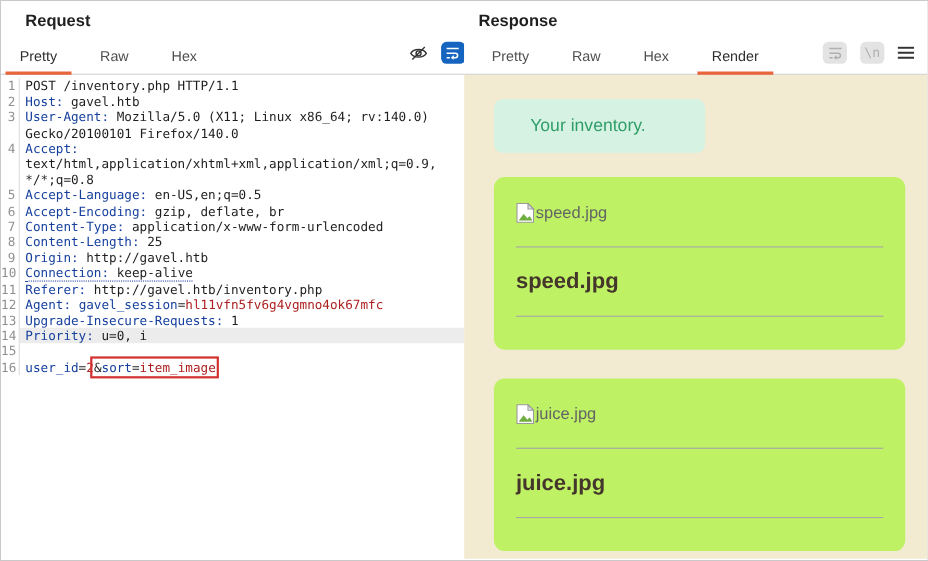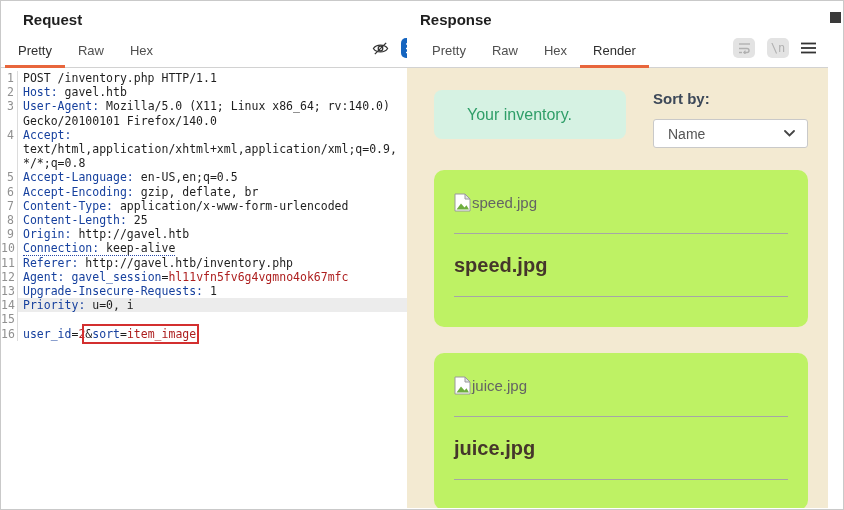--- a/index.html
+++ b/index.html
@@ -3,27 +3,27 @@
 <meta charset="utf-8">
 <style>
   * { margin:0; padding:0; box-sizing:border-box; }
   html,body { width:844px; height:510px; overflow:hidden; background:#fff;
               font-family:"Liberation Sans", sans-serif; }
   .window { position:relative; width:844px; height:510px; border:1px solid #c9c9c9; background:#fff; }
 
   
   .panel { position:absolute; top:0; height:508px; background:#fff; }
   .panel.left  { left:0; width:488px; border-right:1px solid #c8c8c8; }
-  .panel.right { left:406px; width:421px; }
+  .panel.right { left:421px; width:421px; }
 
   .panel-header { position:relative; height:67px; border-bottom:1px solid #d2d2d2; background:#fff; }
   .panel-title { padding:10px 0 0 22px; font-size:15px; font-weight:bold; color:#1f1f1f; }
   .panel.right .panel-title { padding-left:13px; }
 
-  .tabs { position:absolute; bottom:-1px; left:4px; display:flex; }
+  .tabs { position:absolute; bottom:-1px; left:4px; display:flex;gap:13px; }
   .panel.right .tabs { left:12px; }
   .tab { padding:5px 13px 7px; font-size:13px; color:#4f4f4f; cursor:default; border-bottom:3px solid transparent; }
   .tab.selected { color:#2e2e2e; border-bottom-color:#e8663c; }
 
   .hdr-toolbar { position:absolute; right:12px; bottom:9px; display:flex; align-items:center; gap:12px; }
   .icon-btn { display:flex; align-items:center; justify-content:center; }
   .pill { width:22px; height:20px; border-radius:5px; display:flex; align-items:center; justify-content:center; }
   .pill.blue { background:#1565c0; }
   .pill.disabled { background:#e3e3e3; }
   .nl-label { font-family:"DejaVu Sans Mono", monospace; font-size:12px; font-weight:bold; color:#333; }
@@ -231,29 +231,20 @@
               <line x1="0" y1="10.5" x2="15" y2="10.5"></line>
           </svg>
         </span>
       </div>
     </div>
 
     <div class="render-area">
       <div class="render-top">
         <div class="banner">
           <span>Your inventory.</span>
-        </div>
-        <div class="sort-col">
-          <div class="sort-label">Sort by:</div>
-          <div class="select">
-            <span>Name</span>
-            <svg width="11" height="7" viewBox="0 0 11 7" fill="none" stroke="#444" stroke-width="1.8" stroke-linecap="round">
-              <polyline points="1,1 5.5,5.5 10,1"></polyline>
-            </svg>
-          </div>
         </div>
       </div>
       <div id="cards">
           <div class="card">
             <div class="icon-row">
               <svg width="17" height="19" viewBox="0 0 17 19" style="margin-right:1px">
                 <path d="M1 1 h10 l5 5 v12 h-15 z" fill="#ffffff" stroke="#9a9a9a" stroke-width="1"></path>
                 <path d="M11 1 l5 5 h-5 z" fill="#dfe3e6" stroke="#9a9a9a" stroke-width="1"></path>
                 <path d="M2.5 16.5 l4.5-6 3.5 4 2-2.2 2.5 4.2 z" fill="#6fae3f"></path>
               </svg>

